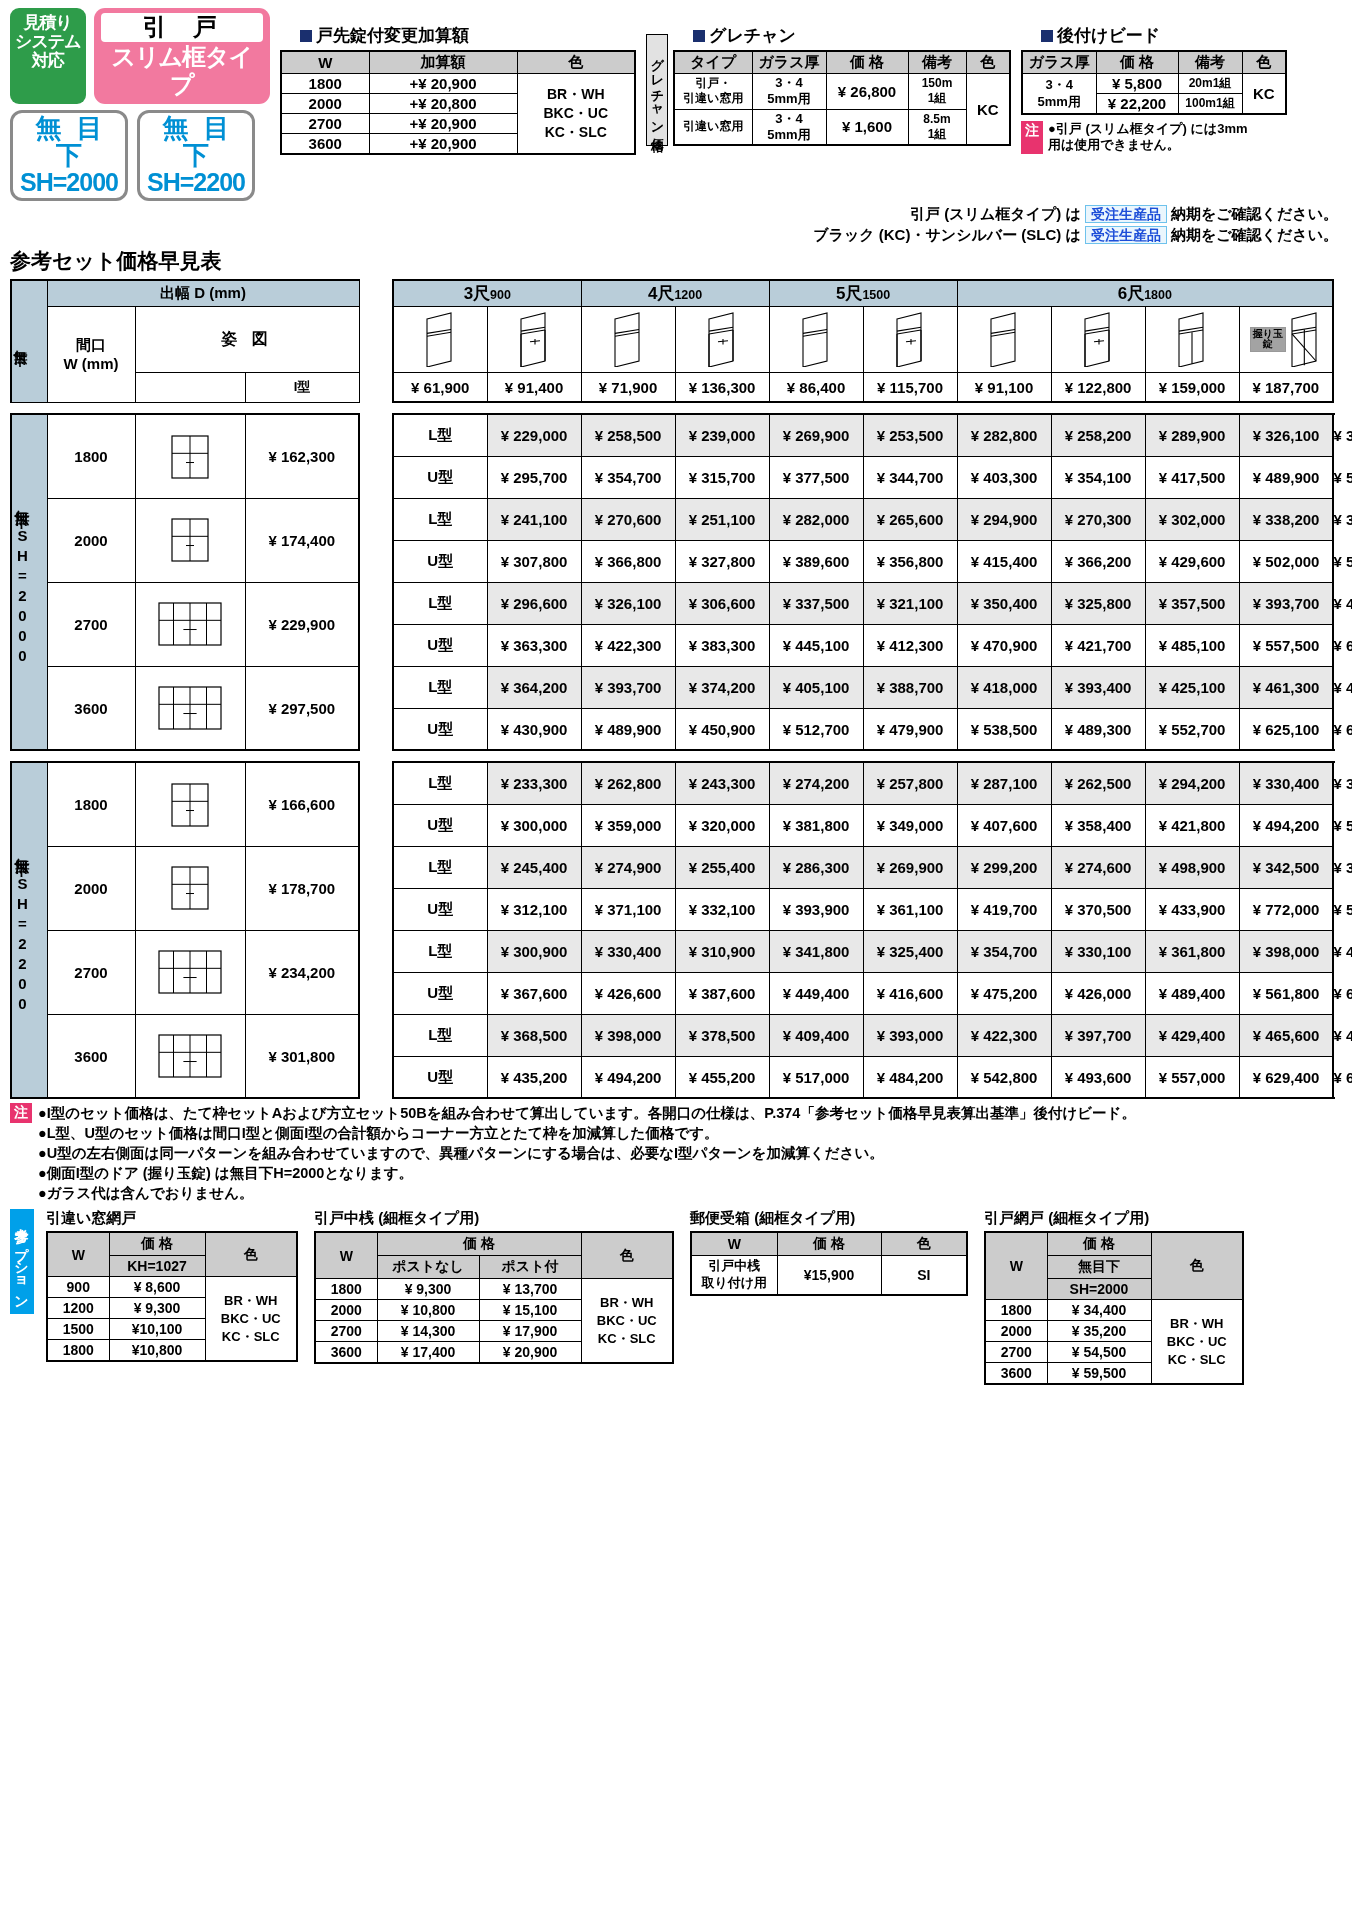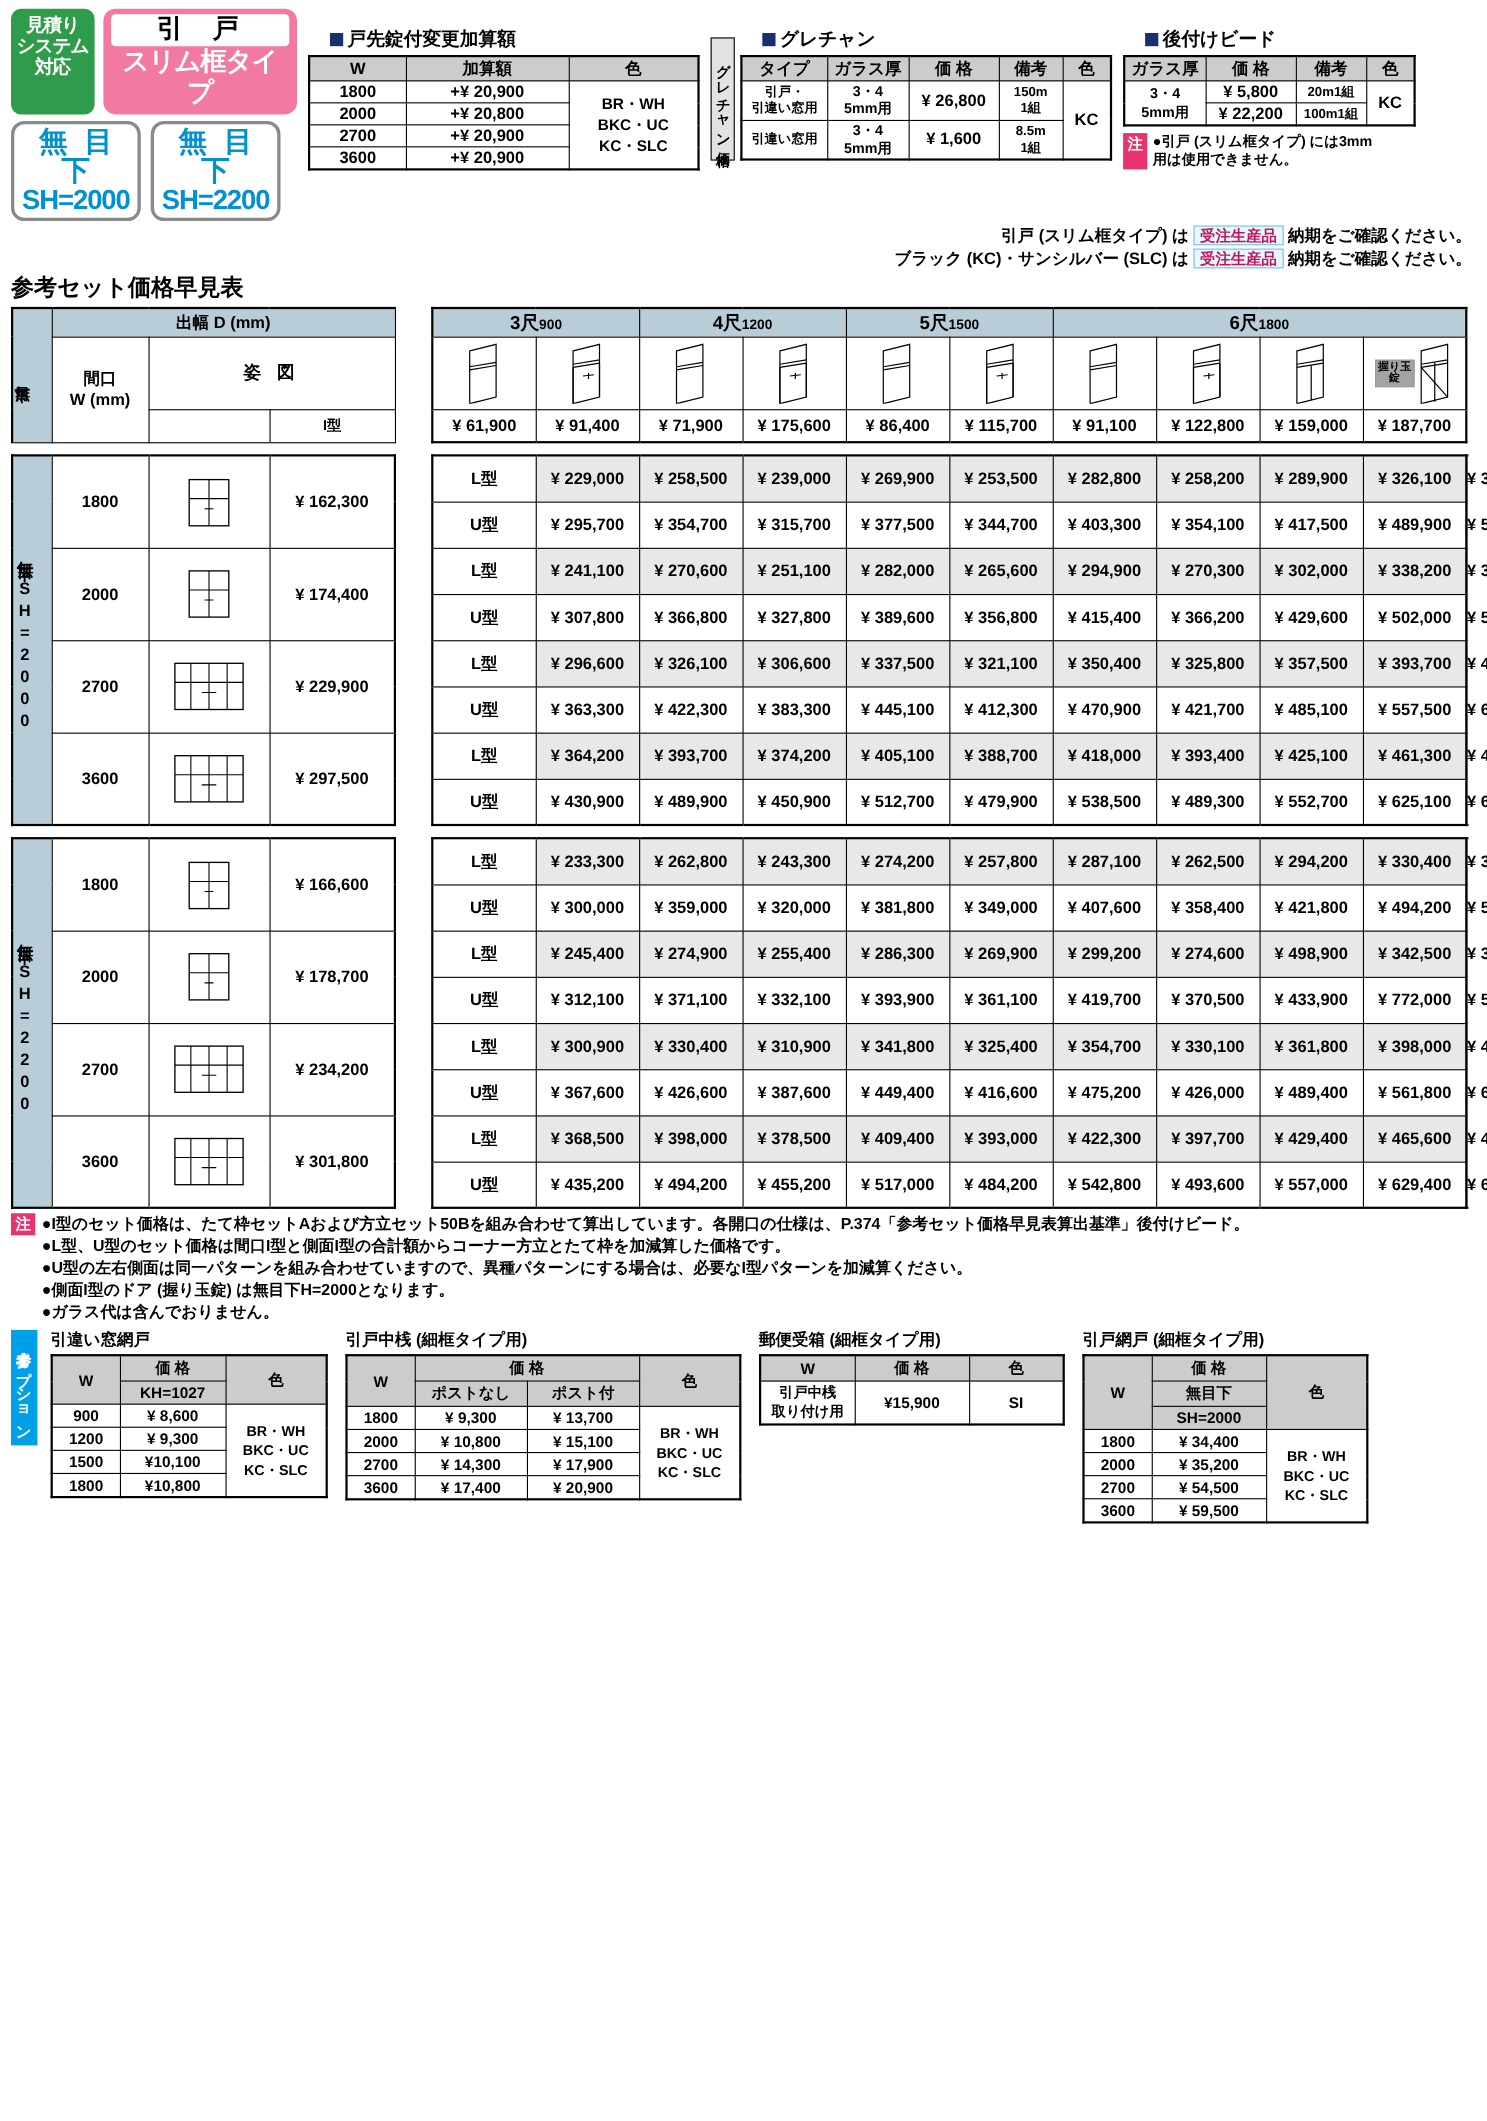--- a/index.html
+++ b/index.html
@@ -66,21 +66,21 @@
   .note-badge {
     background:#e8336e; color:#fff; font-weight:bold; font-size:14px;
     padding:1px 4px; display:inline-block; line-height:1.25;
   }
   .note-txt { font-size:13px; font-weight:bold; line-height:1.25; }
 
   
   .deliv { text-align:right; padding:4px 14px 0 0; font-size:15px; font-weight:bold; }
   .deliv div { margin-bottom:2px; }
   .chip {
-    color:#be185d; border:1px solid #6ec2ec; background:#eaf6fd;
+    color:#1d4ed8; border:1px solid #6ec2ec; background:#eaf6fd;
     padding:0 5px; margin:0 4px; font-size:14px;
   }
 
   
   h2.main-h { font-size:21px; font-weight:bold; margin:2px 0 4px 10px; }
   .mainwrap { padding:0 10px; }
   .mtbl { border-collapse:collapse; width:1284px; table-layout:fixed; }
   .mtbl td { border:1px solid #000; text-align:center; font-weight:bold;
              font-size:15px; white-space:nowrap; padding:0; }
   .thick-l { border-left:2px solid #000 !important; }
@@ -413,21 +413,21 @@
                 </svg>
               </div>
             </td>
           </tr>
           <tr>
             <td style="border-top:none;border-right:none"></td>
             <td style="font-size:13px;text-align:center">I型</td>
             <td class="price thick-b thick-l " style="height:30px">¥ 61,900</td>
             <td class="price thick-b  " style="height:30px">¥ 91,400</td>
             <td class="price thick-b  " style="height:30px">¥ 71,900</td>
-            <td class="price thick-b  " style="height:30px">¥ 175,600</td>
+            <td class="price thick-b  " style="height:30px">¥ 136,300</td>
             <td class="price thick-b  " style="height:30px">¥ 86,400</td>
             <td class="price thick-b  " style="height:30px">¥ 115,700</td>
             <td class="price thick-b  " style="height:30px">¥ 91,100</td>
             <td class="price thick-b  " style="height:30px">¥ 122,800</td>
             <td class="price thick-b  " style="height:30px">¥ 159,000</td>
             <td class="price thick-b  thick-r" style="height:30px">¥ 187,700</td>
           </tr>
           <tr>
             <td colspan="15" class="gridgap" style="height:12px;border:none"></td>
           </tr>

